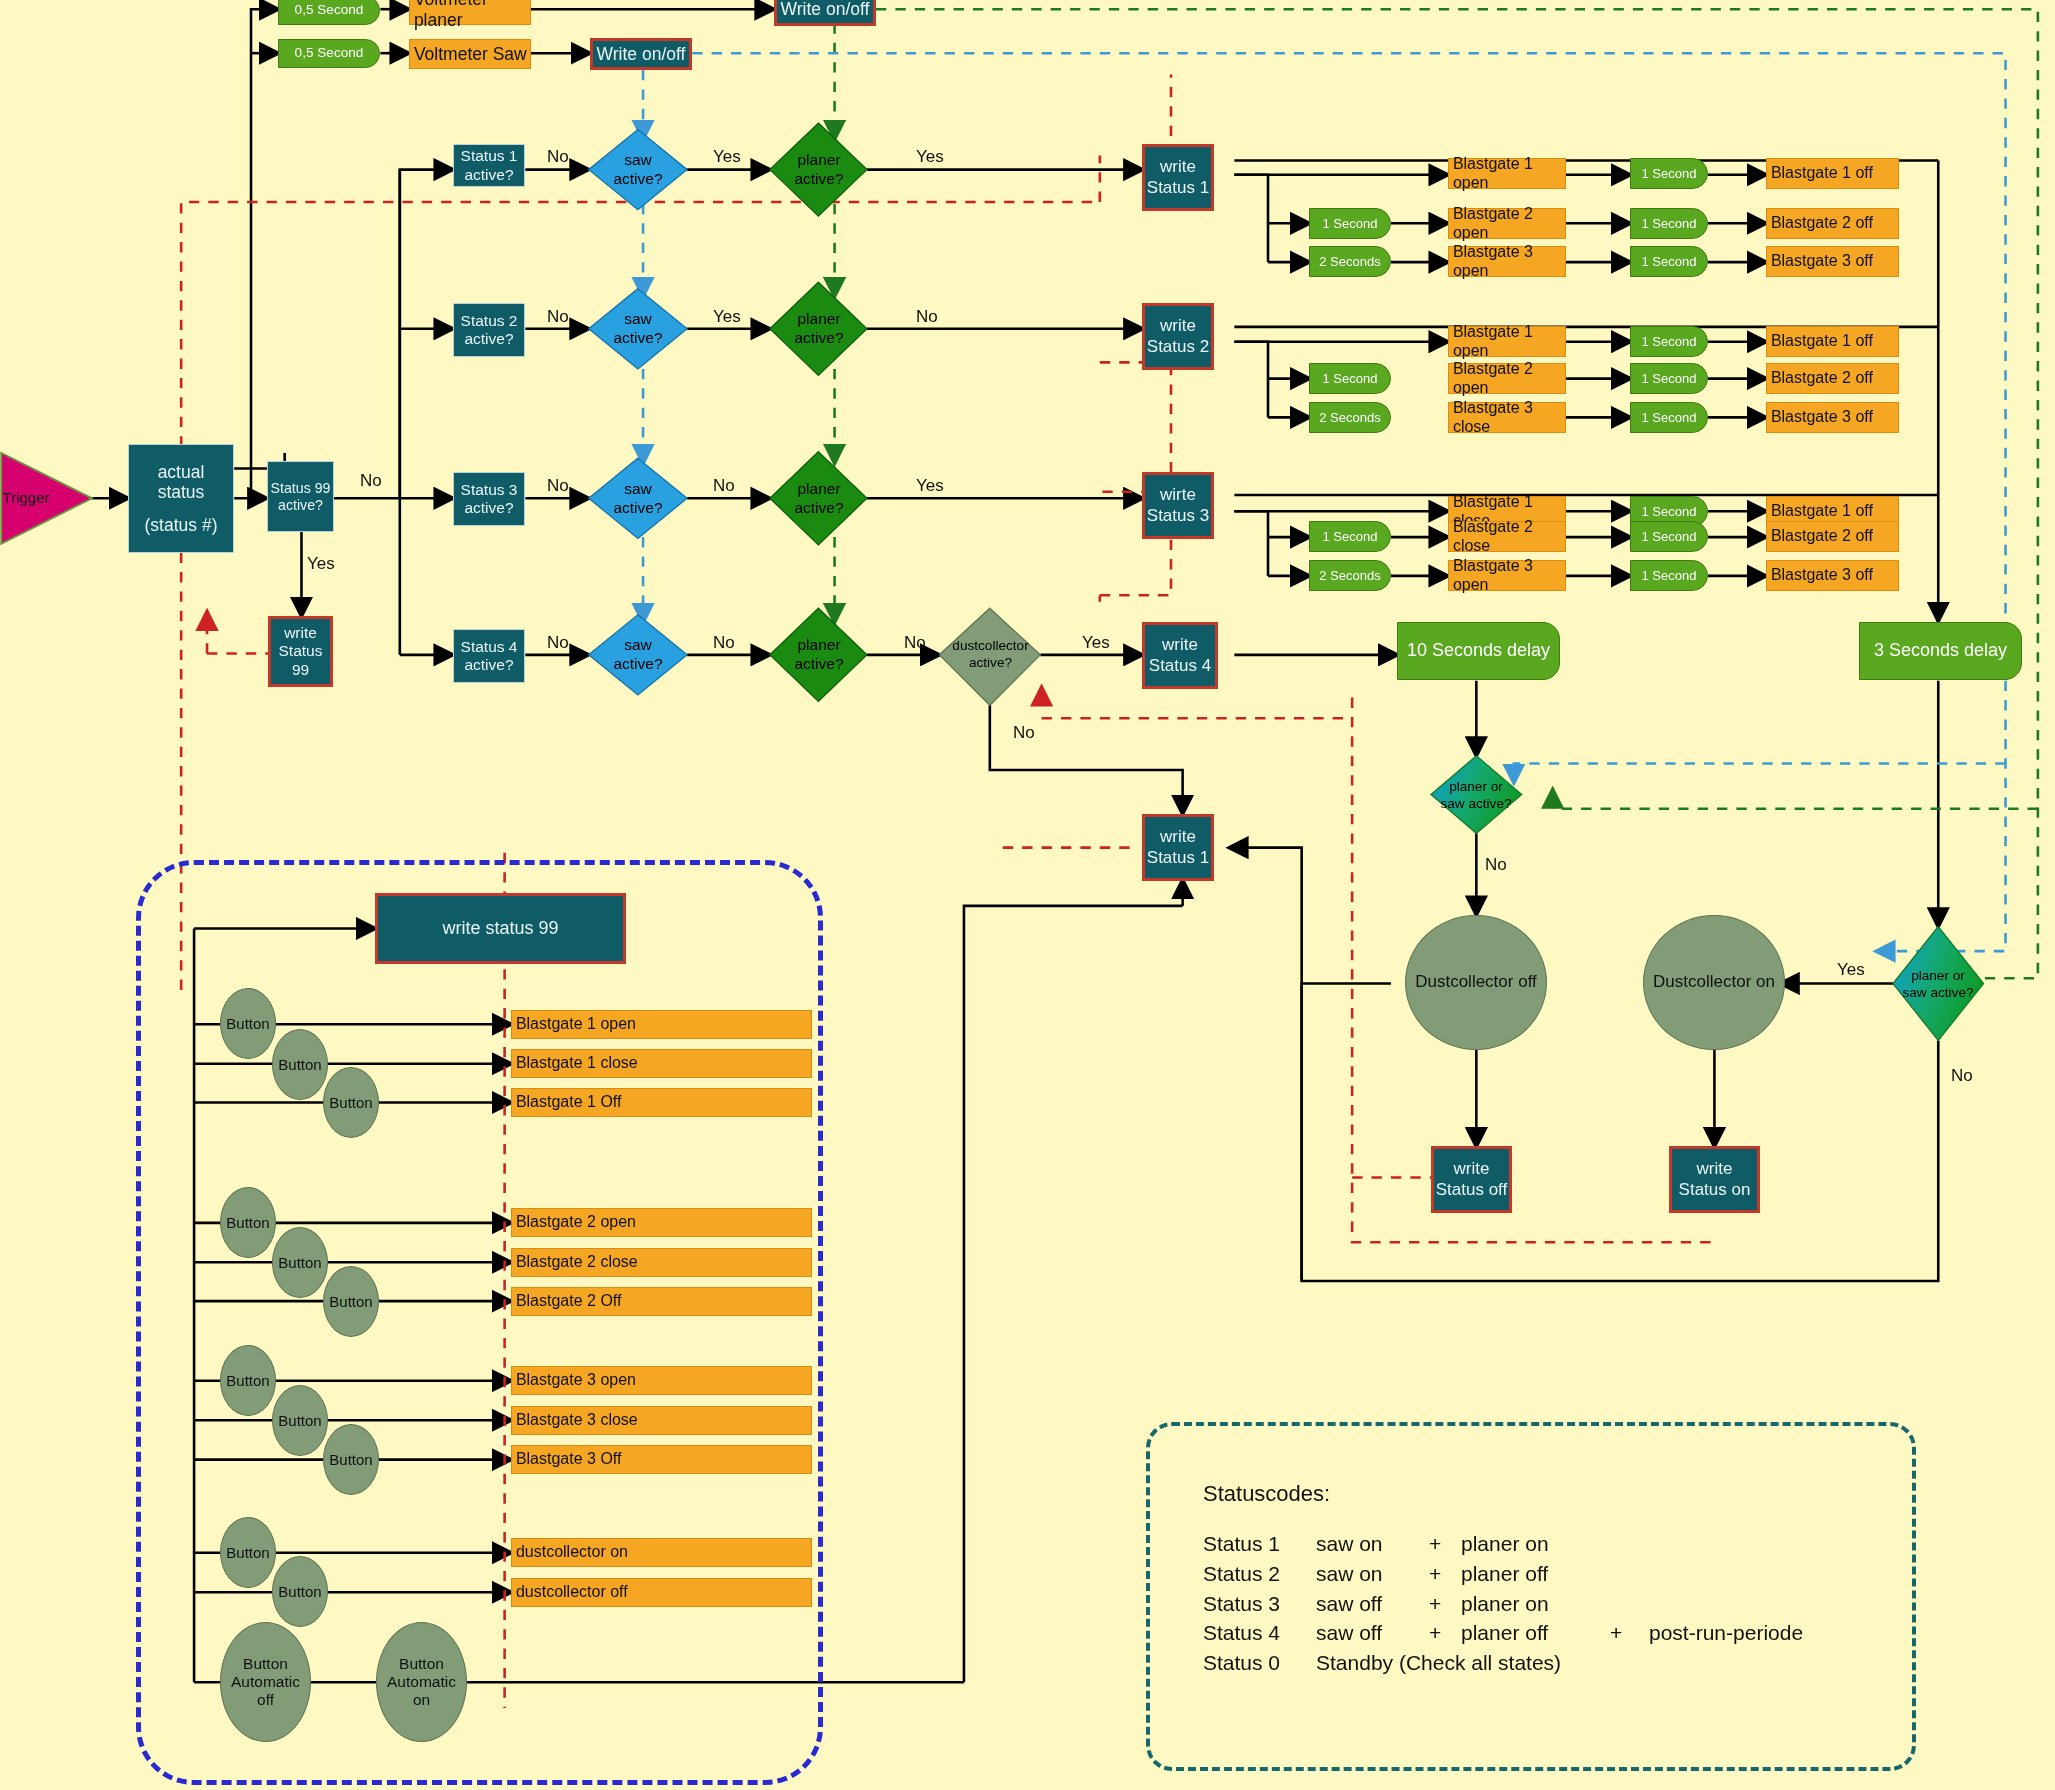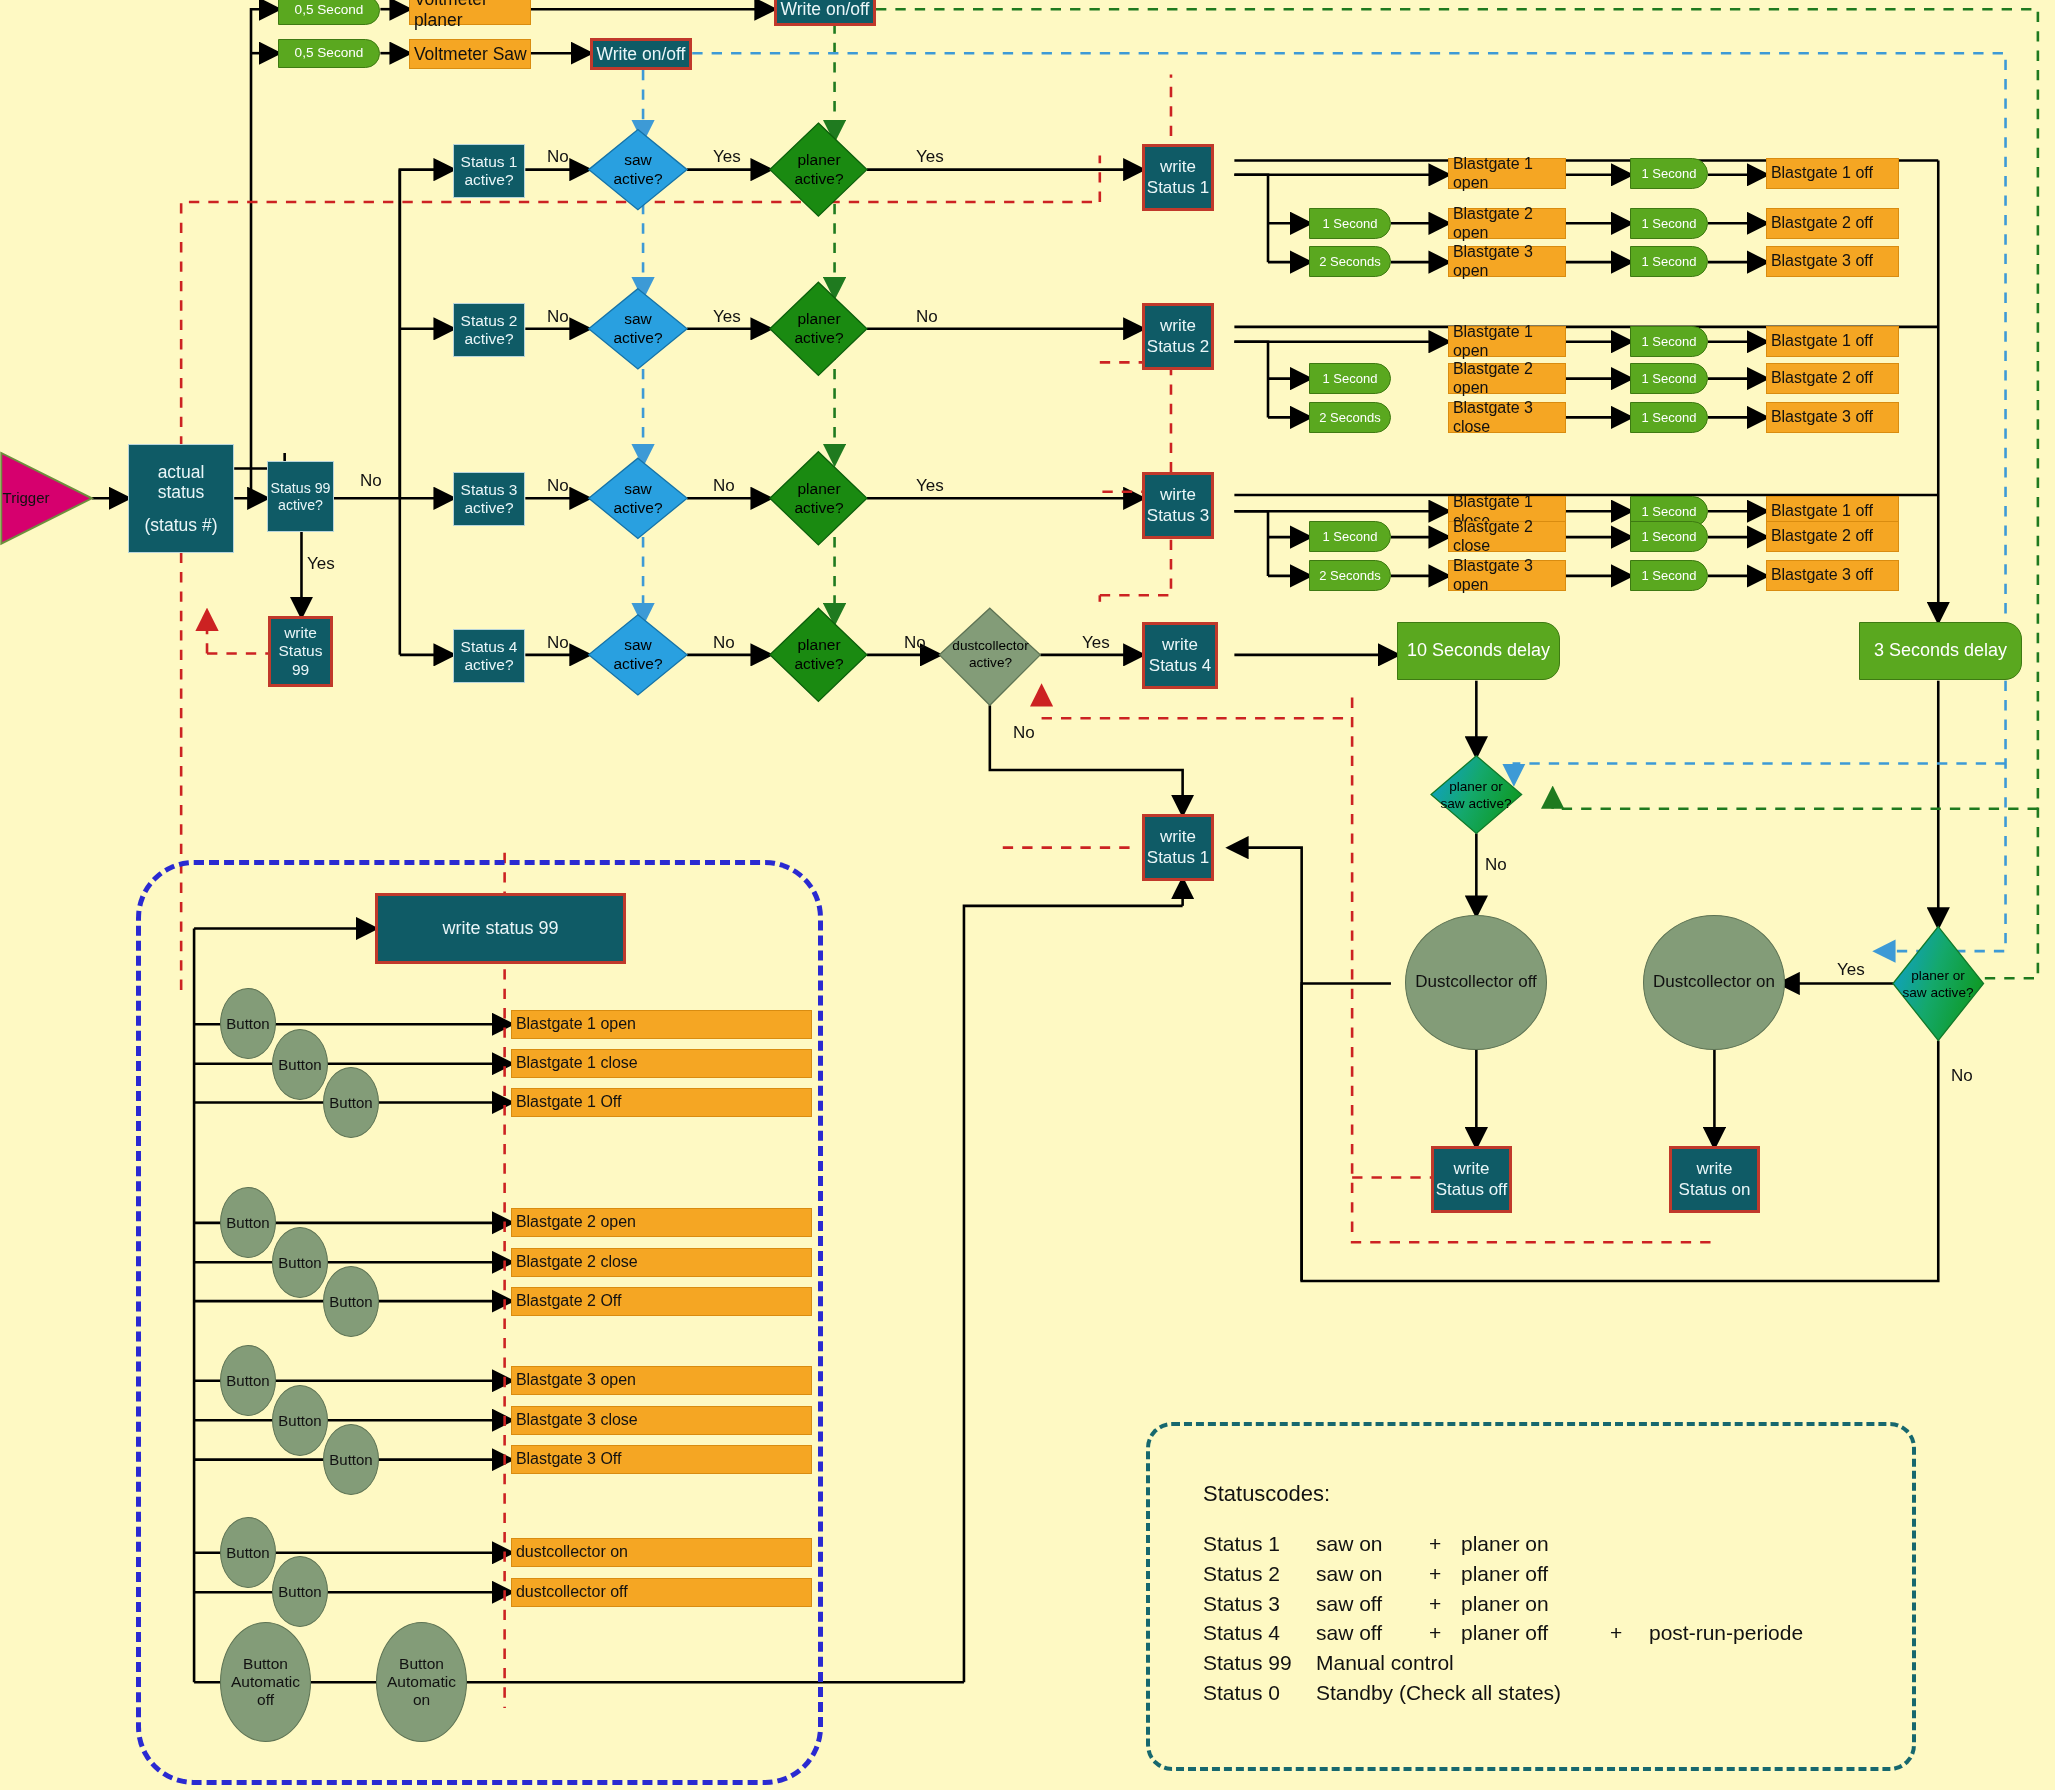--- a/index.html
+++ b/index.html
@@ -259,21 +259,21 @@
     <span style="height:11.6px"></span>
     <span>(status #)</span>
   </div>
 
   <div class="node teal" style="left:267px;top:461px;width:67px;height:71px;font-size:14.2px;">Status 99 active?</div>
   <div class="edgelabel" style="left:360px;top:471px;">No</div>
   <div class="edgelabel" style="left:307px;top:554px;">Yes</div>
 
   <div class="node teal redb" style="left:268px;top:616px;width:65px;height:71px;font-size:15.5px;">write Status 99</div>
 
-  <div class="node teal" style="left:453px;top:144px;width:72px;height:54px;font-size:15.5px;">Status 1 active?</div>
+  <div class="node teal" style="left:453px;top:144px;width:72px;height:43px;font-size:15.5px;">Status 1 active?</div>
   <div class="node teal" style="left:453px;top:303px;width:72px;height:54px;font-size:15.5px;">Status 2 active?</div>
   <div class="node teal" style="left:453px;top:472px;width:72px;height:54px;font-size:15.5px;">Status 3 active?</div>
   <div class="node teal" style="left:453px;top:629px;width:72px;height:54px;font-size:15.5px;">Status 4 active?</div>
 
   <div class="node" style="left:599px;top:150px;width:78px;height:39px;font-size:15.5px;">saw active?</div>
   <div class="node" style="left:780px;top:150px;width:78px;height:39px;font-size:15.5px;">planer active?</div>
   <div class="node" style="left:599px;top:309px;width:78px;height:39px;font-size:15.5px;">saw active?</div>
   <div class="node" style="left:780px;top:309px;width:78px;height:39px;font-size:15.5px;">planer active?</div>
   <div class="node" style="left:599px;top:479px;width:78px;height:39px;font-size:15.5px;">saw active?</div>
   <div class="node" style="left:780px;top:479px;width:78px;height:39px;font-size:15.5px;">planer active?</div>
@@ -426,23 +426,19 @@
       </div>
     <div class="lg-row">
         <span class="c1">Status 4</span>
         <span class="c2">saw off</span>
         <span class="c3">+</span>
         <span class="c4">planer off</span>
         <span class="c5">+</span>
         <span>post-run-periode</span>
       </div>
     <div class="lg-row">
-        <span class="c1">Status 99</span>
-        <span>Manual control</span>
-      </div>
-    <div class="lg-row">
         <span class="c1">Status 0</span>
         <span>Standby (Check all states)</span>
       </div>
   </div>
 
 </div>
 
 
 </body></html>

